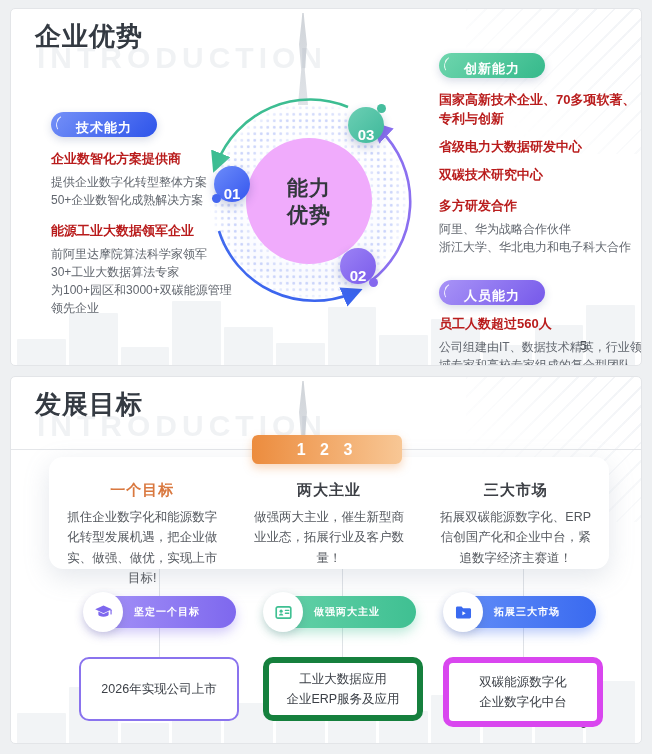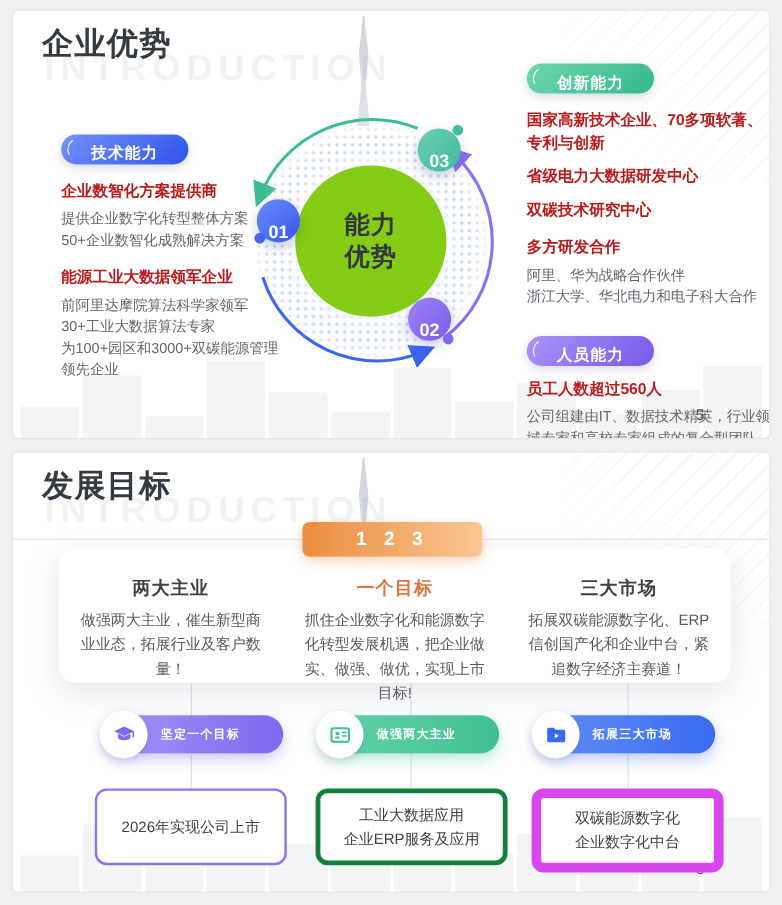--- a/index.html
+++ b/index.html
@@ -62,21 +62,21 @@
   .diagram{position:absolute;left:192px;top:86px;width:212px;height:212px;}
   .dots{
     position:absolute;inset:3px;border-radius:50%;
     background-image:radial-gradient(circle,#5574f0 1.2px,transparent 1.5px);
     background-size:6.5px 6.5px;
     -webkit-mask:radial-gradient(circle closest-side,#000 52%,rgba(0,0,0,.55) 74%,transparent 97%);
             mask:radial-gradient(circle closest-side,#000 52%,rgba(0,0,0,.55) 74%,transparent 97%);
   }
   .arrows{position:absolute;inset:0;}
   .hub{
-    position:absolute;left:43px;top:43px;width:126px;height:126px;border-radius:50%;background:#84cc16;
+    position:absolute;left:43px;top:43px;width:126px;height:126px;border-radius:50%;background:#f0abfc;
     box-shadow:0 0 22px 14px rgba(255,255,255,0.95),0 10px 28px rgba(90,120,240,0.20);
     display:flex;align-items:center;justify-content:center;
   }
   .hub span{display:block;width:46px;font-size:21px;font-weight:800;color:#33373d;line-height:1.3;text-align:center;letter-spacing:1px;}
   .nbadge{
     position:absolute;width:36px;height:36px;border-radius:50%;color:#fff;font-size:15px;font-weight:700;
     display:flex;align-items:flex-end;justify-content:center;box-shadow:0 4px 10px rgba(40,60,130,0.25);
   }
   .nbadge .sat{position:absolute;width:9px;height:9px;border-radius:50%;}
   .b1{left:11px;top:71px;background:linear-gradient(135deg,#6c8cfa,#3556ee);}
@@ -120,22 +120,22 @@
     box-shadow:0 3px 8px rgba(60,70,100,0.18);display:flex;align-items:center;justify-content:center;
   }
   .tb1 .tb-circle{color:#7e68ee;} .tb2 .tb-circle{color:#3fc092;} .tb3 .tb-circle{color:#3a6af0;}
 
   .outline-box{
     position:absolute;top:280px;width:160px;height:64px;border-radius:10px;background:#fff;
     display:flex;flex-direction:column;align-items:center;justify-content:center;z-index:2;box-sizing:border-box;
   }
   .outline-box p{margin:0;font-size:12.5px;color:#3c4047;line-height:1.6;text-align:center;}
   .ob1{left:68px;border:2px solid #8a73ee;}
-  .ob2{left:252px;border:4px solid #15803d;}
-  .ob3{left:432px;border:8px solid #d946ef;height:70px;}
+  .ob2{left:252px;border:6px solid #15803d;}
+  .ob3{left:432px;border:6px solid #d946ef;height:70px;}
 </style>
 </head>
 <body>
 
 <div>
 
   <section class="slide slide1">
     <div class="stripes"></div>
     <div class="tower"></div>
     <div class="skyline">
@@ -244,27 +244,27 @@
         <i style="height:42px"></i>
         <i style="height:62px"></i>
     </div>
     <div class="watermark">INTRODUCTION</div>
     <h1 class="slide-title">发展目标</h1>
 
     <div class="hr-line"></div>
     <div class="banner">1 2 3</div>
 
     <div class="goal-card">
+      <div class="goal g1">
+        <h3>一个目标</h3>
+        <p>抓住企业数字化和能源数字化转型发展机遇，把企业做实、做强、做优，实现上市目标!</p>
+      </div>
       <div class="goal g2">
         <h3>两大主业</h3>
         <p>做强两大主业，催生新型商业业态，拓展行业及客户数量！</p>
-      </div>
-      <div class="goal g1">
-        <h3>一个目标</h3>
-        <p>抓住企业数字化和能源数字化转型发展机遇，把企业做实、做强、做优，实现上市目标!</p>
       </div>
       <div class="goal g3">
         <h3>三大市场</h3>
         <p>拓展双碳能源数字化、ERP信创国产化和企业中台，紧追数字经济主赛道！</p>
       </div>
     </div>
 
     <i class="connector c1"></i>
     <i class="connector c2"></i>
     <i class="connector c3"></i>

